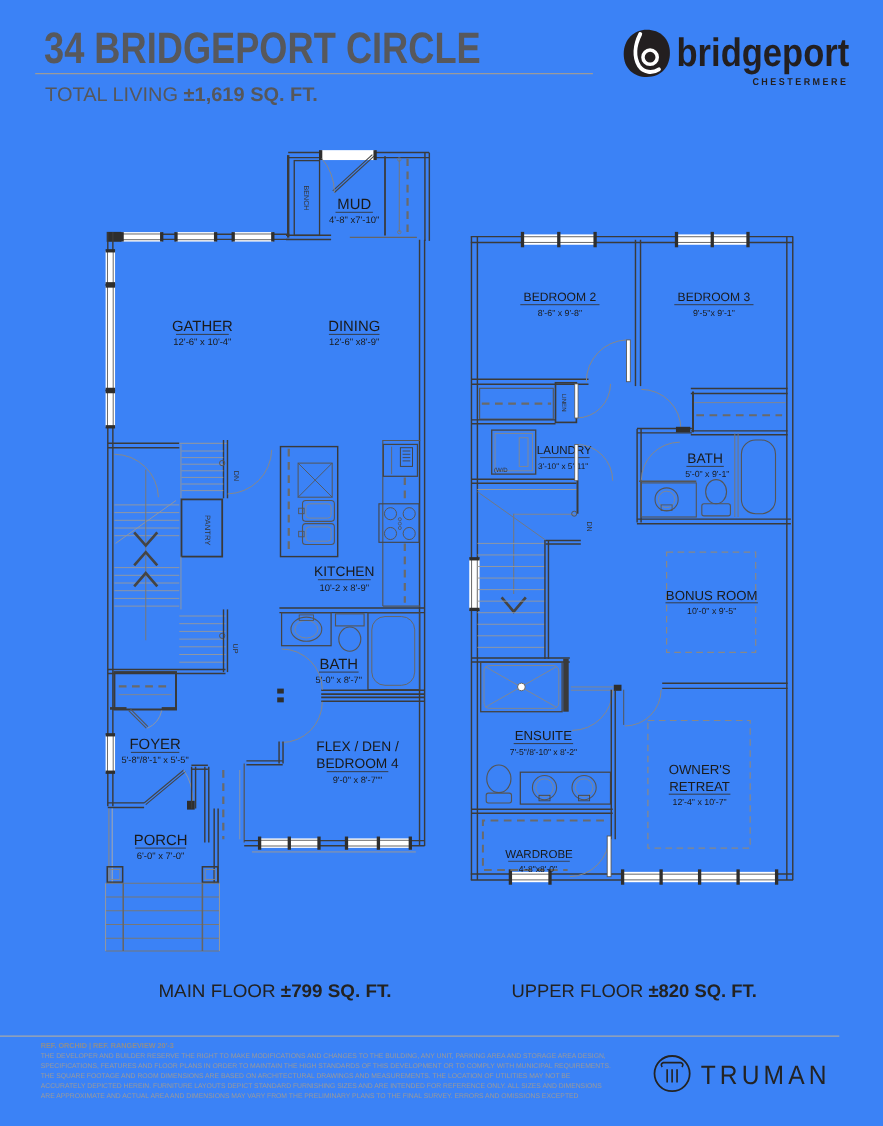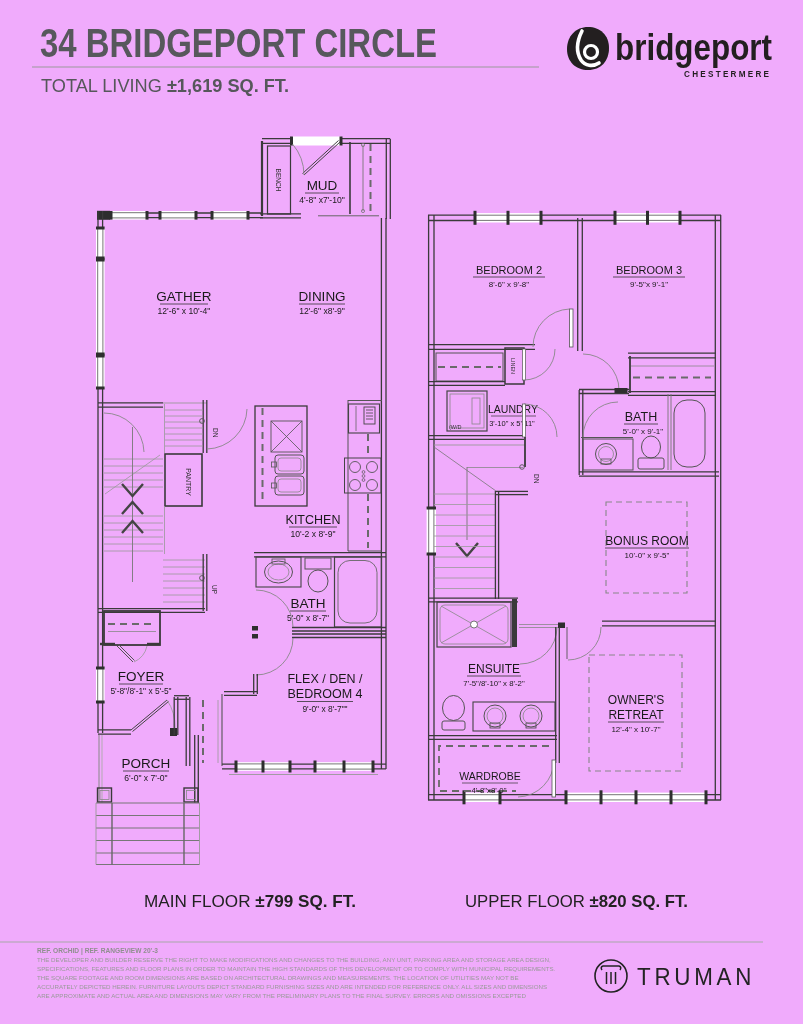--- a/index.html
+++ b/index.html
@@ -1,16 +1,16 @@
 <!DOCTYPE html>
 <html><head>
 <meta charset="utf-8">
 <style>
 html,body{margin:0;padding:0;background:#fff;}
-#page{position:relative;width:803px;height:1024px;background:#f0abfc;font-family:"Liberation Sans",sans-serif;overflow:hidden;}
+#page{position:relative;width:803px;height:1024px;background:#3b82f6;font-family:"Liberation Sans",sans-serif;overflow:hidden;}
 svg text{font-family:"Liberation Sans",sans-serif;}
 </style>
 </head>
 <body>
 <div id="page">
 <svg width="803" height="1024" viewBox="0 0 803 1024">
 
 <g>
         <text x="40" y="57" font-size="40" font-weight="bold" fill="#57585c" textLength="397" lengthAdjust="spacingAndGlyphs">34 BRIDGEPORT CIRCLE</text>
       </g>

